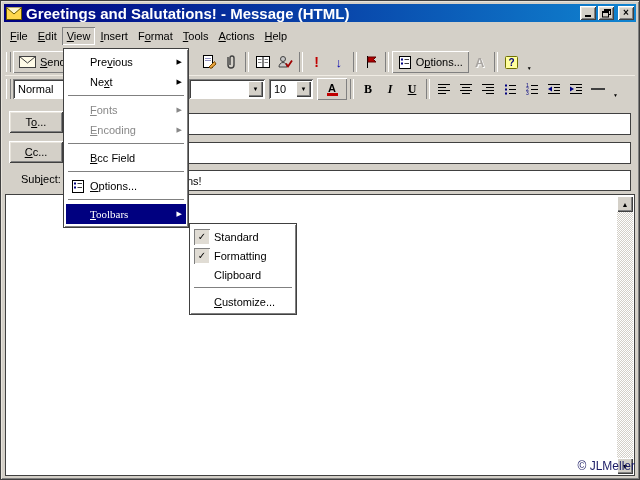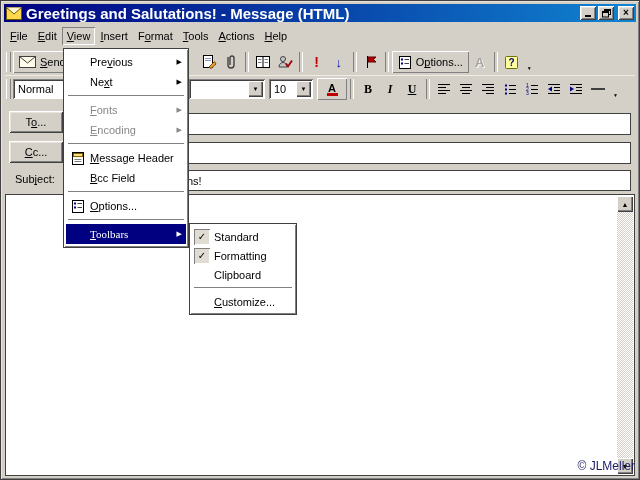--- a/index.html
+++ b/index.html
@@ -40,21 +40,21 @@
   .font-color-btn .fc-a{font-weight:bold;font-size:11px;line-height:10px;}
   .fc-bar{width:11px;height:3px;background:#c00000;}
   .fmt-letter{font-weight:bold;font-size:12px;font-family:"Liberation Serif",serif;}
   .fmt-letter.it{font-style:italic;}
   .fmt-letter.un{text-decoration:underline;}
   
   .env-btn{position:absolute;left:8px;width:54px;height:22px;background:#d4d0c8;display:flex;align-items:center;justify-content:center;
            box-shadow:inset 1px 1px 0 #fff,inset -1px -1px 0 #404040,inset 2px 2px 0 #e8e4dc,inset -2px -2px 0 #808080;}
   .env-field{position:absolute;left:66px;right:8px;height:22px;background:#fff;border:1px solid #404040;box-sizing:border-box;
              line-height:20px;padding-left:4px;white-space:nowrap;overflow:hidden;}
-  .subject-label{position:absolute;left:14px;top:172px;}
+  .subject-label{position:absolute;left:20px;top:172px;}
   
   .msg-body{position:absolute;left:4px;right:4px;top:193px;bottom:3px;background:#fff;border:1px solid #404040;box-sizing:border-box;}
   .vscroll{position:absolute;top:1px;right:1px;bottom:1px;width:16px;display:flex;flex-direction:column;}
   .sc-btn{height:16px;background:#d4d0c8;display:flex;align-items:center;justify-content:center;font-size:7px;
           box-shadow:inset 1px 1px 0 #fff,inset -1px -1px 0 #404040,inset -2px -2px 0 #808080;}
   .sc-track{flex:1;background:#e8e4dc;background-image:repeating-conic-gradient(#fff 0% 25%,#d4d0c8 25% 50%);background-size:2px 2px;}
   .watermark{position:absolute;right:4px;bottom:6px;color:#1b1b66;font-size:12px;z-index:30;margin-left:20px;}
   
   .popup{position:absolute;background:#ffffff;border:1px solid #404040;box-shadow:inset 1px 1px 0 #fff,inset -1px -1px 0 #808080;
          padding:3px 2px;box-sizing:border-box;z-index:20;}
@@ -340,32 +340,20 @@
       <span class="lbl"><span></span><u>F</u><span>onts</span></span>
       <span class="arr">▶</span>
     </div>
     <div class="pmi disabled">
       <span class="ic"></span>
       <span class="lbl"><span></span><u>E</u><span>ncoding</span></span>
       <span class="arr">▶</span>
     </div>
     <div class="psep"></div>
     <div class="pmi">
-      <span class="ic">
-        <svg width="15" height="15" viewBox="0 0 15 15">
-          <rect x="1.5" y="1.5" width="11" height="12" fill="#fff" stroke="#000"></rect>
-          <rect x="2.5" y="2.5" width="9" height="3" fill="#ffe080" stroke="#806000"></rect>
-          <line x1="3.5" y1="8.5" x2="10.5" y2="8.5" stroke="#808080"></line>
-          <line x1="3.5" y1="10.5" x2="10.5" y2="10.5" stroke="#808080"></line>
-        </svg>
-      </span>
-      <span class="lbl"><span></span><u>M</u><span>essage Header</span></span>
-      <span class="arr"></span>
-    </div>
-    <div class="pmi">
       <span class="ic"></span>
       <span class="lbl"><span></span><u>B</u><span>cc Field</span></span>
       <span class="arr"></span>
     </div>
     <div class="psep"></div>
     <div class="pmi">
       <span class="ic">
         <svg width="14" height="15" viewBox="0 0 14 15">
           <rect x="1.5" y="1.5" width="11" height="12" fill="#fff" stroke="#000"></rect>
           <rect x="3" y="3.5" width="2" height="2" fill="#000080"></rect>

